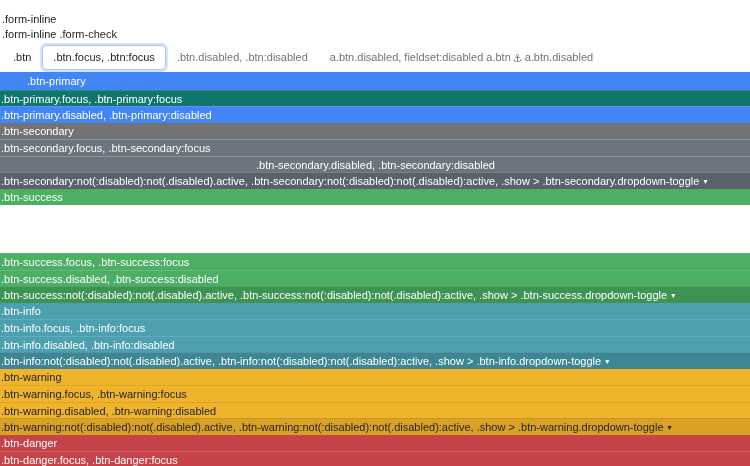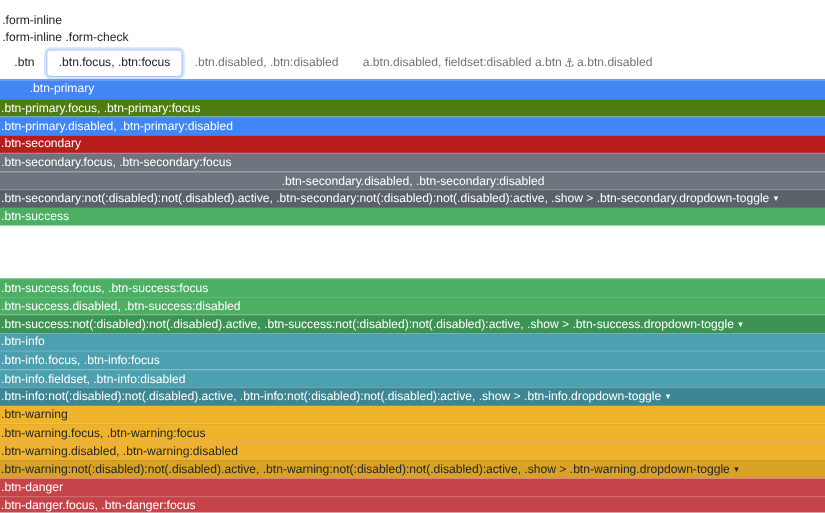--- a/index.html
+++ b/index.html
@@ -117,39 +117,39 @@
         <span>a.btn.disabled</span>
       </span>
     </div>
 
     <div class="divider-rule"></div>
   </div>
 
   <div class="bands" id="bands">
       <div class="band">
         <div class="swatch" style="background: rgb(66, 133, 244); color: rgb(255, 255, 255); padding-left: 27px;"><span>.btn-primary</span></div>
-        <div class="swatch" style="background: #4d7c0f; color: rgb(255, 255, 255);"><span>.btn-primary.focus, .btn-primary:focus</span></div>
+        <div class="swatch" style="background: #0f766e; color: rgb(255, 255, 255);"><span>.btn-primary.focus, .btn-primary:focus</span></div>
         <div class="swatch" style="background: rgb(66, 133, 244); color: rgb(255, 255, 255);"><span>.btn-primary.disabled, .btn-primary:disabled</span></div>
       </div>
       <div class="band sec">
-        <div class="swatch" style="background: #b91c1c; color: rgb(255, 255, 255);"><span>.btn-secondary</span></div>
+        <div class="swatch" style="background: #737373; color: rgb(255, 255, 255);"><span>.btn-secondary</span></div>
         <div class="swatch" style="background: rgb(108, 117, 125); color: rgb(255, 255, 255);"><span>.btn-secondary.focus, .btn-secondary:focus</span></div>
         <div class="swatch" style="background: rgb(108, 117, 125); color: rgb(255, 255, 255); text-align: center;"><span>.btn-secondary.disabled, .btn-secondary:disabled</span></div>
         <div class="swatch" style="background: rgb(90, 97, 104); color: rgb(255, 255, 255);"><span>.btn-secondary:not(:disabled):not(.disabled).active, .btn-secondary:not(:disabled):not(.disabled):active, .show &gt; .btn-secondary.dropdown-toggle</span><span class="caret">▾</span></div>
       </div>
       <div class="band">
         <div class="swatch" style="background: rgb(76, 175, 99); color: rgb(255, 255, 255);"><span>.btn-success</span></div>
         <div class="swatch" style="background: rgb(76, 175, 99); color: rgb(255, 255, 255); margin-top: 48px;"><span>.btn-success.focus, .btn-success:focus</span></div>
         <div class="swatch" style="background: rgb(76, 175, 99); color: rgb(255, 255, 255);"><span>.btn-success.disabled, .btn-success:disabled</span></div>
         <div class="swatch" style="background: rgb(61, 147, 83); color: rgb(255, 255, 255);"><span>.btn-success:not(:disabled):not(.disabled).active, .btn-success:not(:disabled):not(.disabled):active, .show &gt; .btn-success.dropdown-toggle</span><span class="caret">▾</span></div>
       </div>
       <div class="band">
         <div class="swatch" style="background: rgb(76, 160, 176); color: rgb(255, 255, 255);"><span>.btn-info</span></div>
         <div class="swatch" style="background: rgb(76, 160, 176); color: rgb(255, 255, 255);"><span>.btn-info.focus, .btn-info:focus</span></div>
-        <div class="swatch" style="background: rgb(76, 160, 176); color: rgb(255, 255, 255);"><span>.btn-info.fieldset, .btn-info:disabled</span></div>
+        <div class="swatch" style="background: rgb(76, 160, 176); color: rgb(255, 255, 255);"><span>.btn-info.disabled, .btn-info:disabled</span></div>
         <div class="swatch" style="background: rgb(61, 134, 148); color: rgb(255, 255, 255);"><span>.btn-info:not(:disabled):not(.disabled).active, .btn-info:not(:disabled):not(.disabled):active, .show &gt; .btn-info.dropdown-toggle</span><span class="caret">▾</span></div>
       </div>
       <div class="band warn">
         <div class="swatch" style="background: rgb(240, 180, 44); color: rgb(33, 37, 41);"><span>.btn-warning</span></div>
         <div class="swatch" style="background: rgb(240, 180, 44); color: rgb(33, 37, 41);"><span>.btn-warning.focus, .btn-warning:focus</span></div>
         <div class="swatch" style="background: rgb(240, 180, 44); color: rgb(33, 37, 41);"><span>.btn-warning.disabled, .btn-warning:disabled</span></div>
         <div class="swatch" style="background: rgb(217, 162, 39); color: rgb(33, 37, 41);"><span>.btn-warning:not(:disabled):not(.disabled).active, .btn-warning:not(:disabled):not(.disabled):active, .show &gt; .btn-warning.dropdown-toggle</span><span class="caret">▾</span></div>
       </div>
       <div class="band">
         <div class="swatch" style="background: rgb(198, 67, 74); color: rgb(255, 255, 255);"><span>.btn-danger</span></div>

